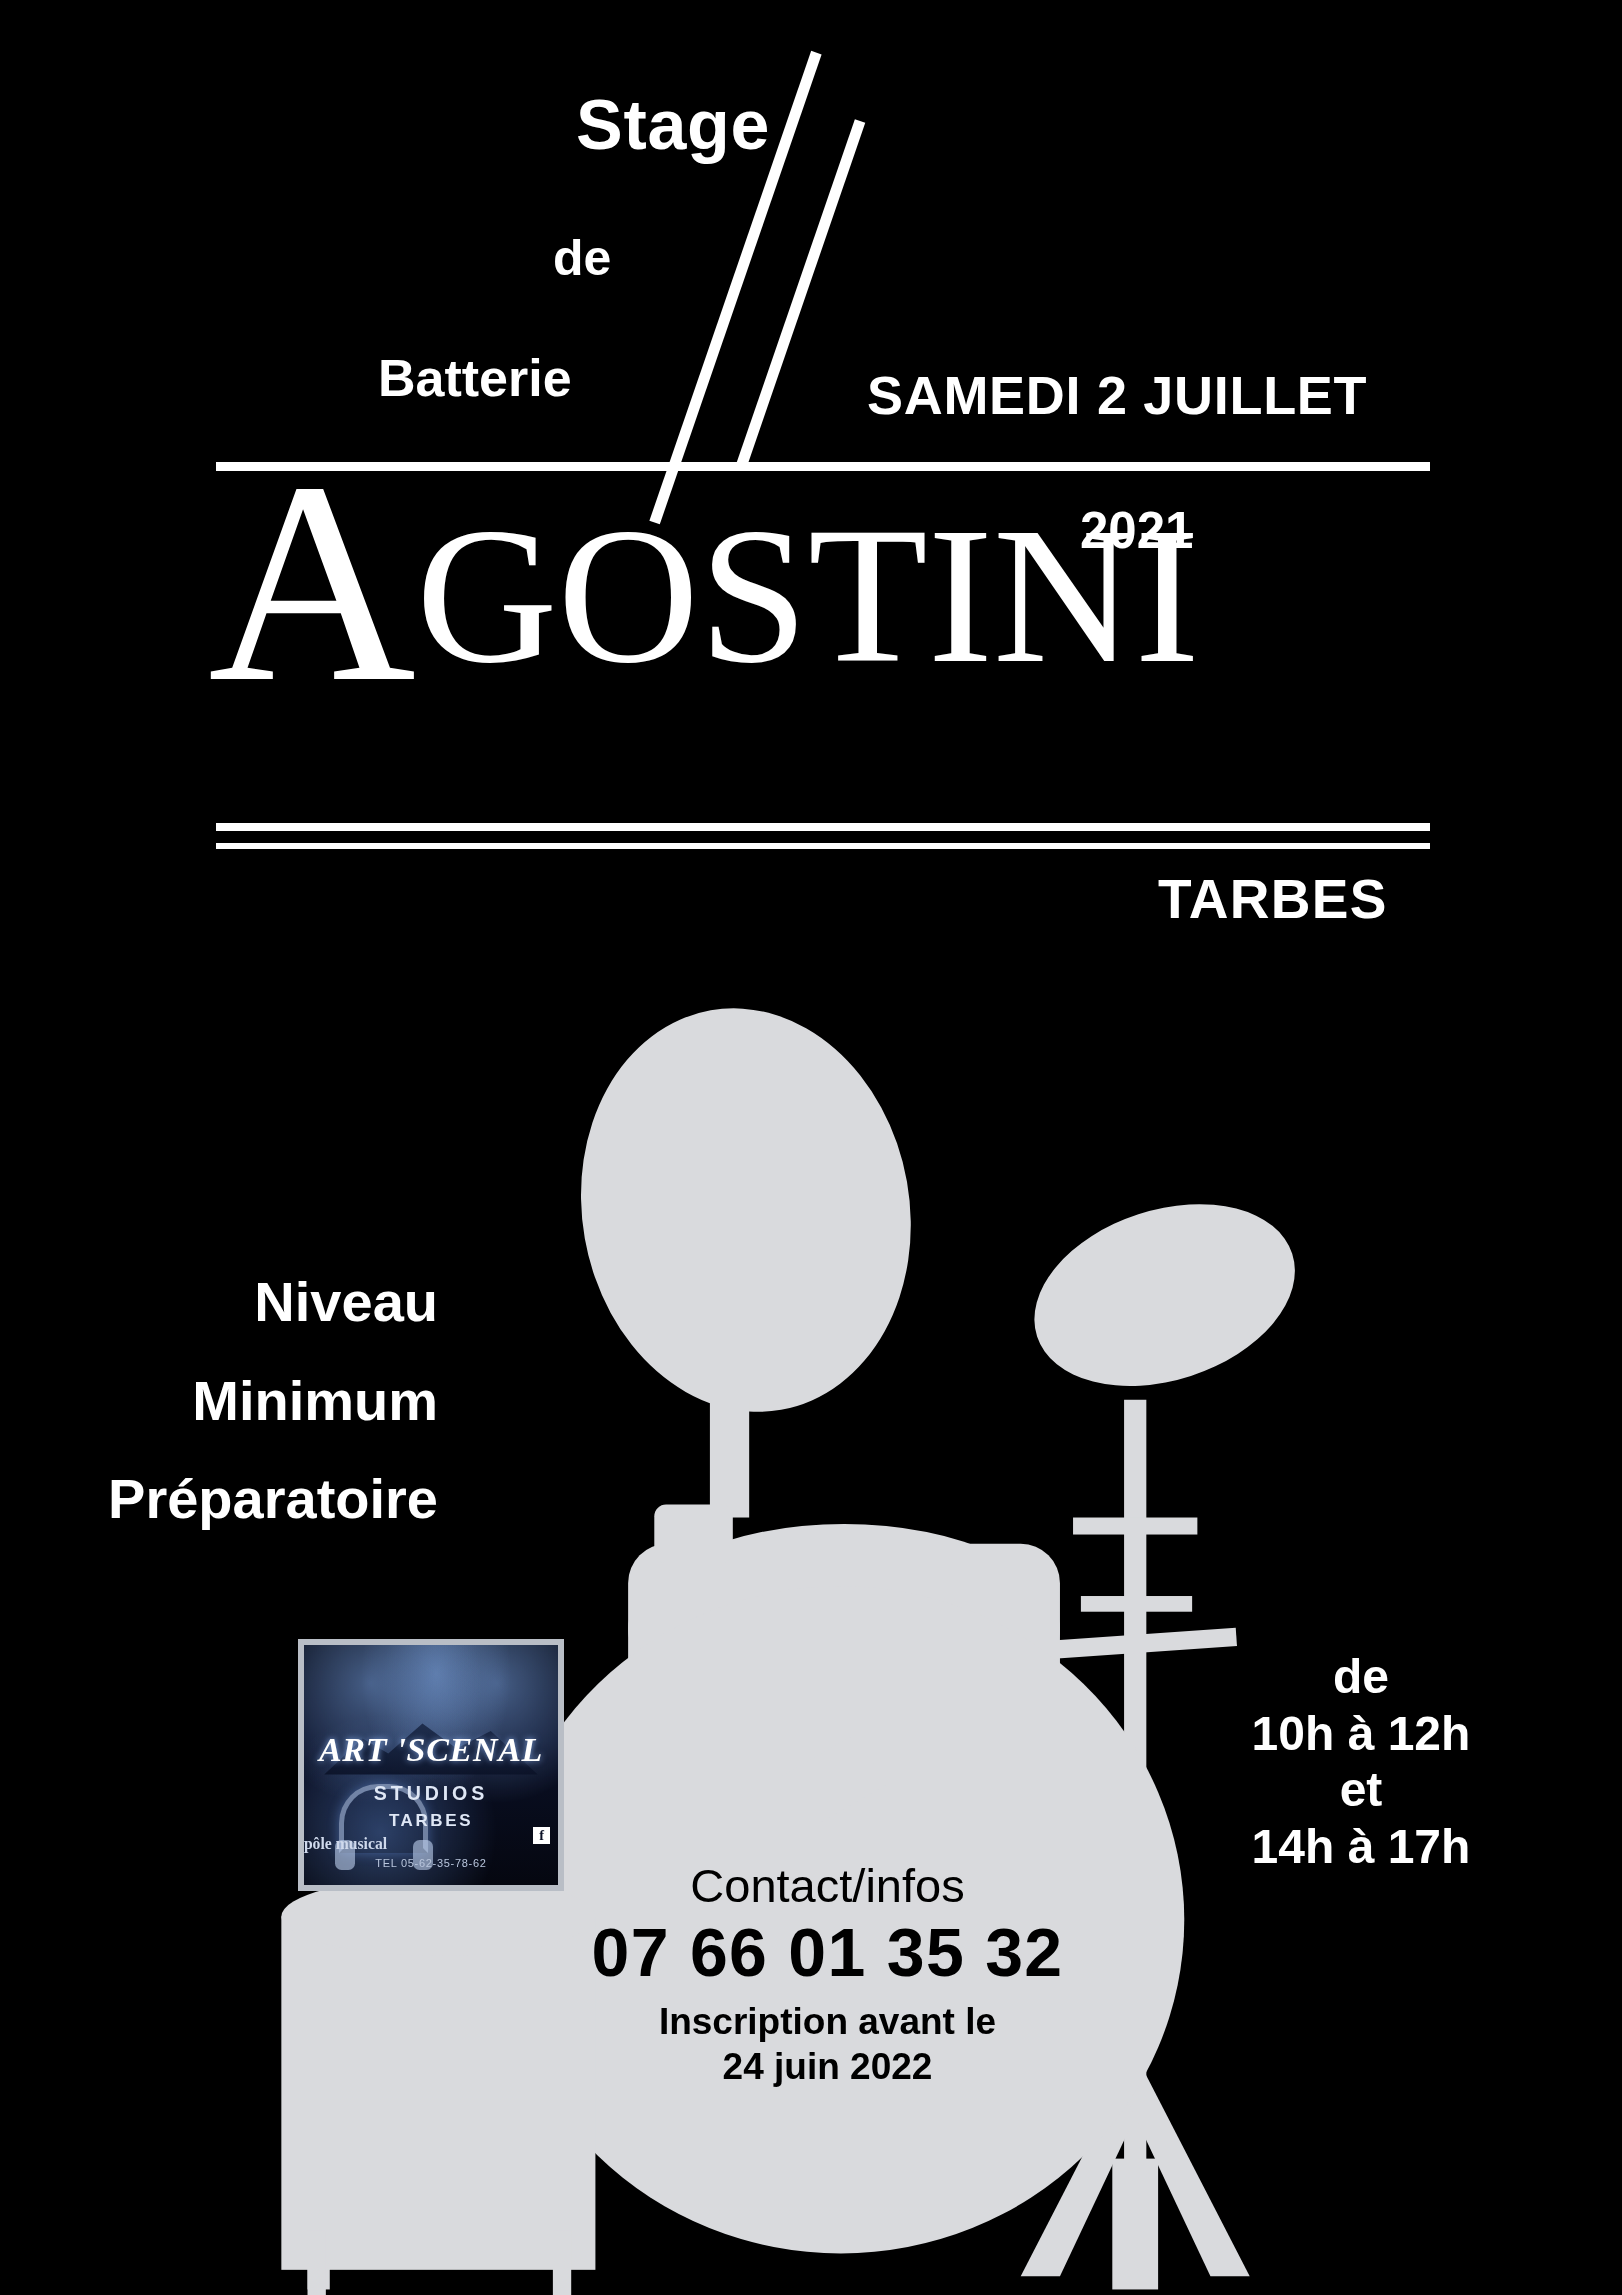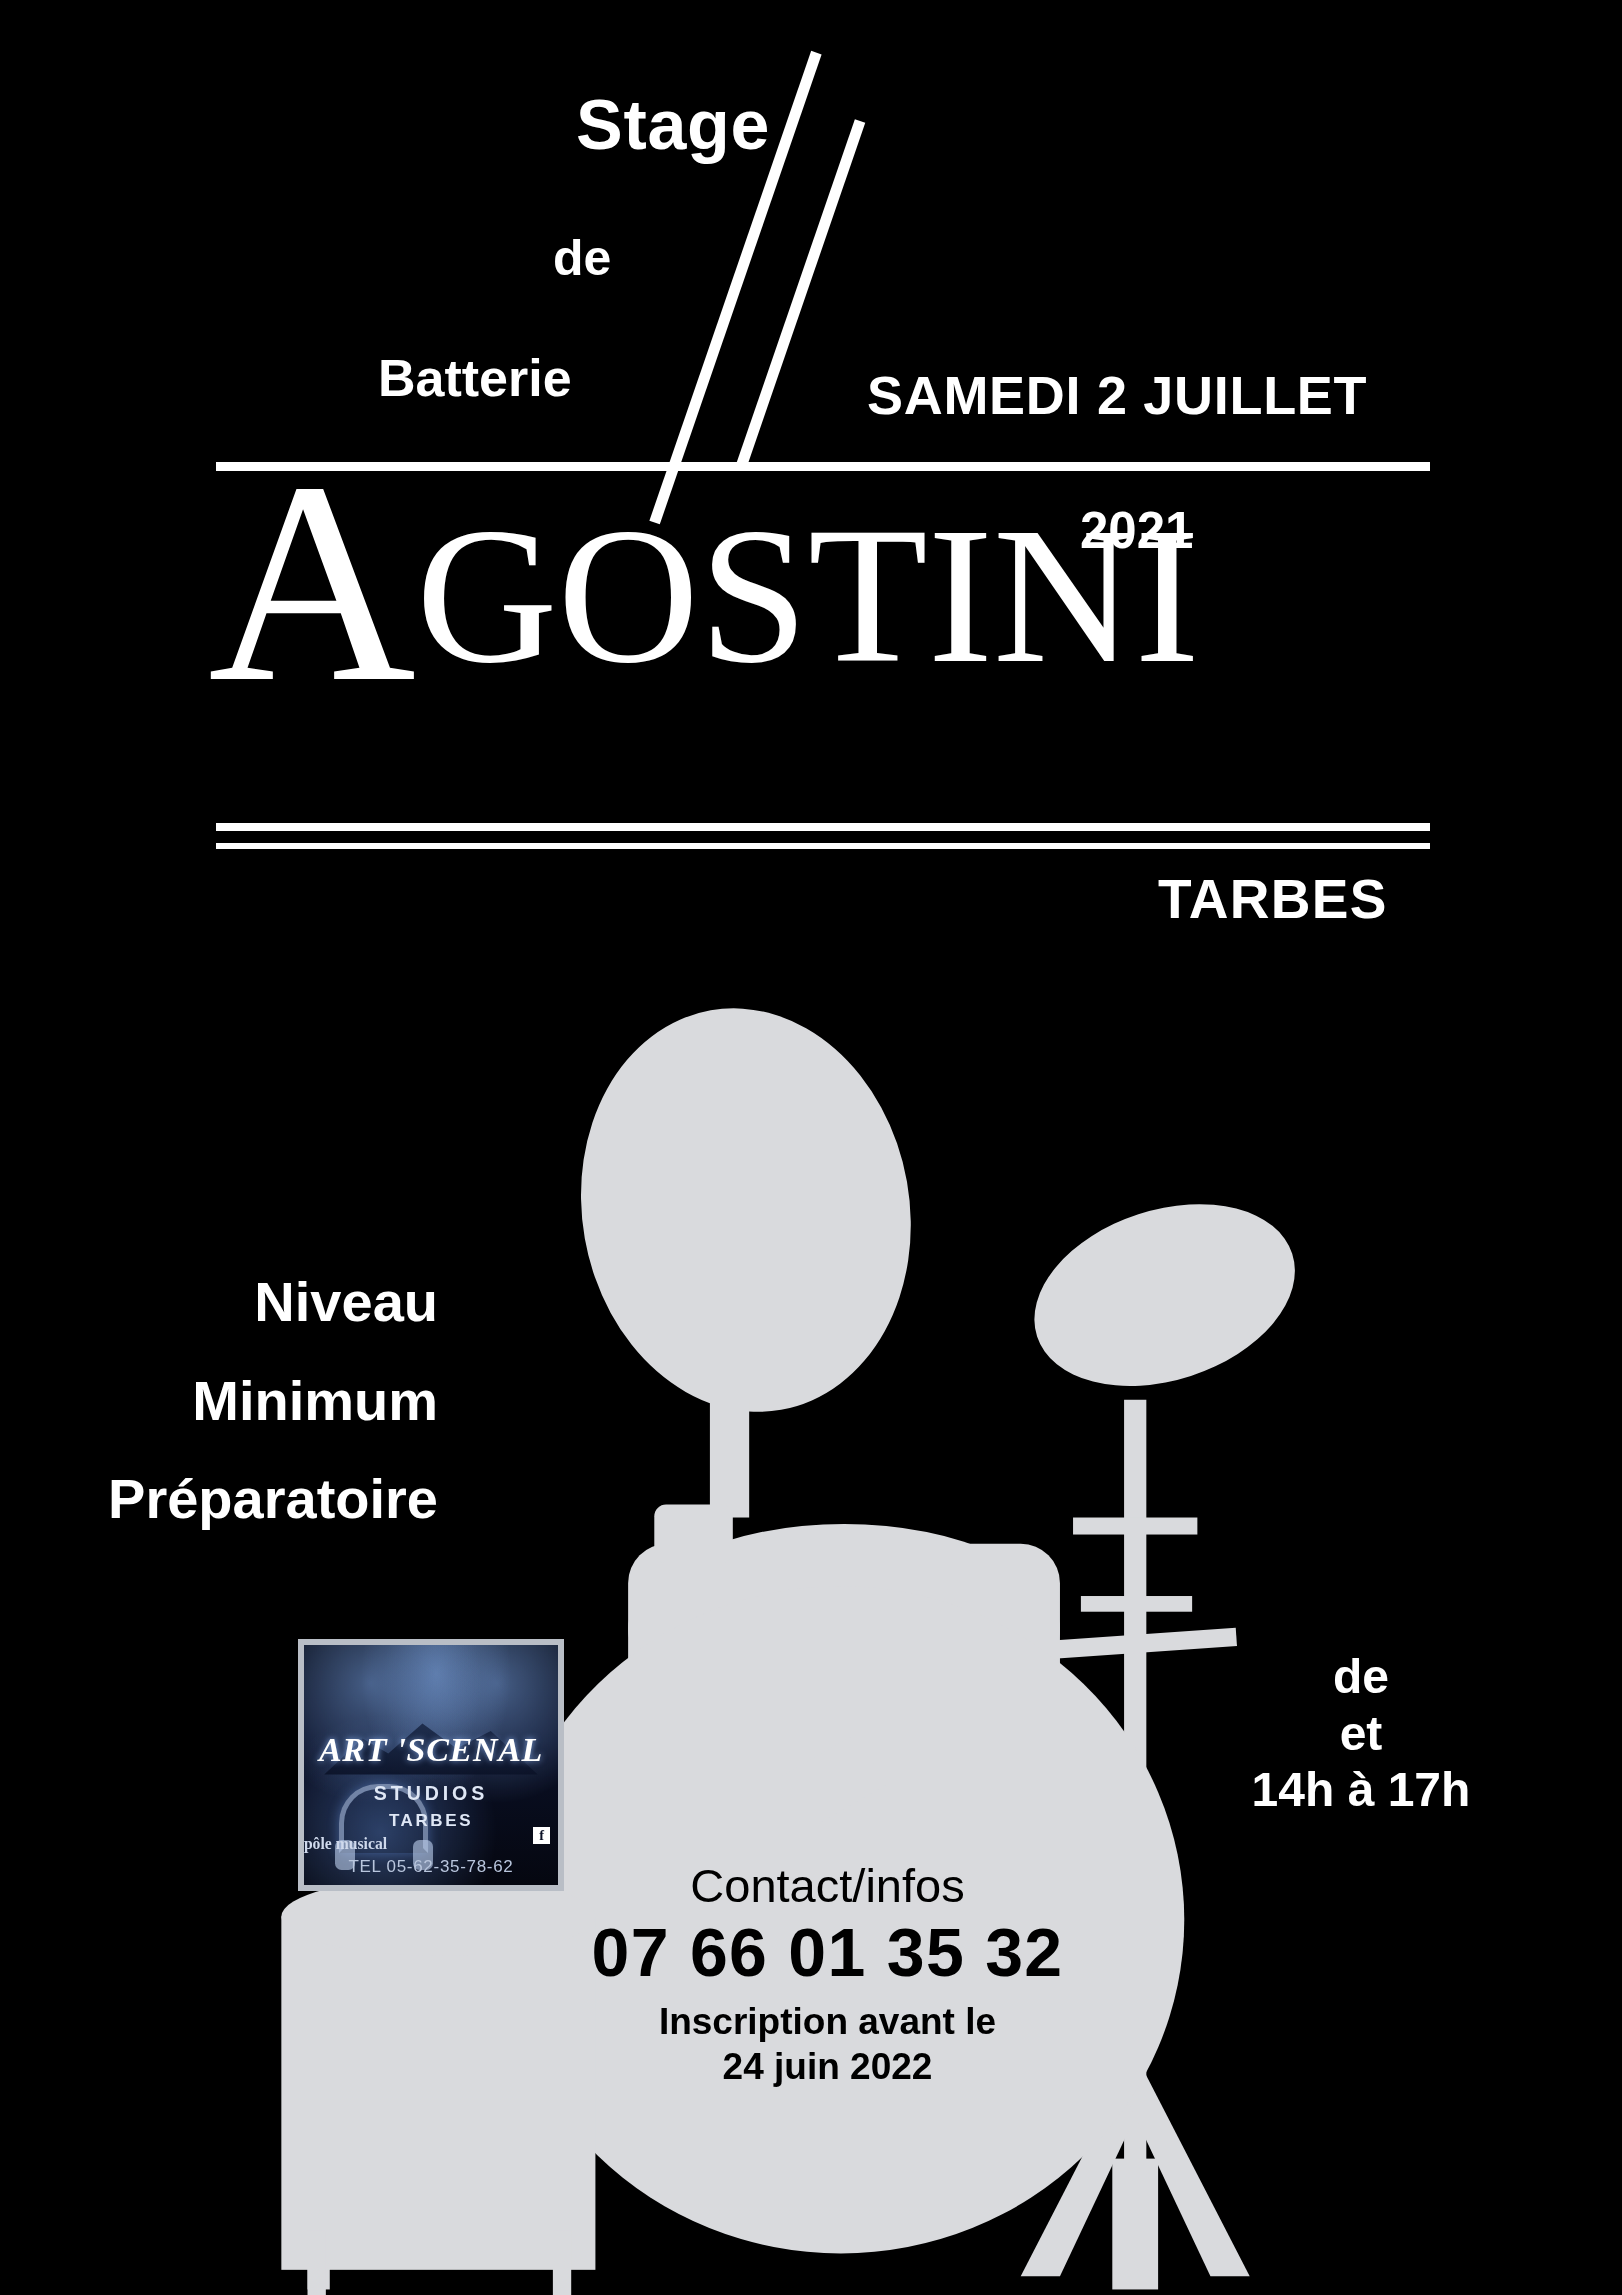--- a/index.html
+++ b/index.html
@@ -274,21 +274,21 @@
     font-size: 15.7px;
     font-weight: bold;
   }
   .logo-tel {
     position: absolute;
     top: 88.5%;
     left: 0;
     width: 100%;
     text-align: center;
     color: #b9c6dd;
-    font-size: 17px;
+    font-size: 11px;
     letter-spacing: 0.7px;
   }
   .logo-fb {
     position: absolute;
     right: 7.9px;
     top: 76%;
     width: 17px;
     height: 17px;
     background: #ffffff;
     color: #0a1026;
@@ -379,20 +379,21 @@
       <rect x="845" y="1930" width="28" height="100"></rect>
     </g>
   </svg>
 
   <div class="level level-1">Niveau</div>
   <div class="level level-2">Minimum</div>
   <div class="level level-3">Préparatoire</div>
 
   <div class="hours">
     <div>de</div>
+    <div>10h  à 12h</div>
     <div>et</div>
     <div>14h  à 17h</div>
   </div>
 
   <div class="logo-card">
     <div class="logo-inner">
       <div class="logo-mountain"></div>
       <div class="logo-headphones"></div>
       <div class="logo-title">ART 'SCENAL</div>
       <div class="logo-sub">STUDIOS</div>

